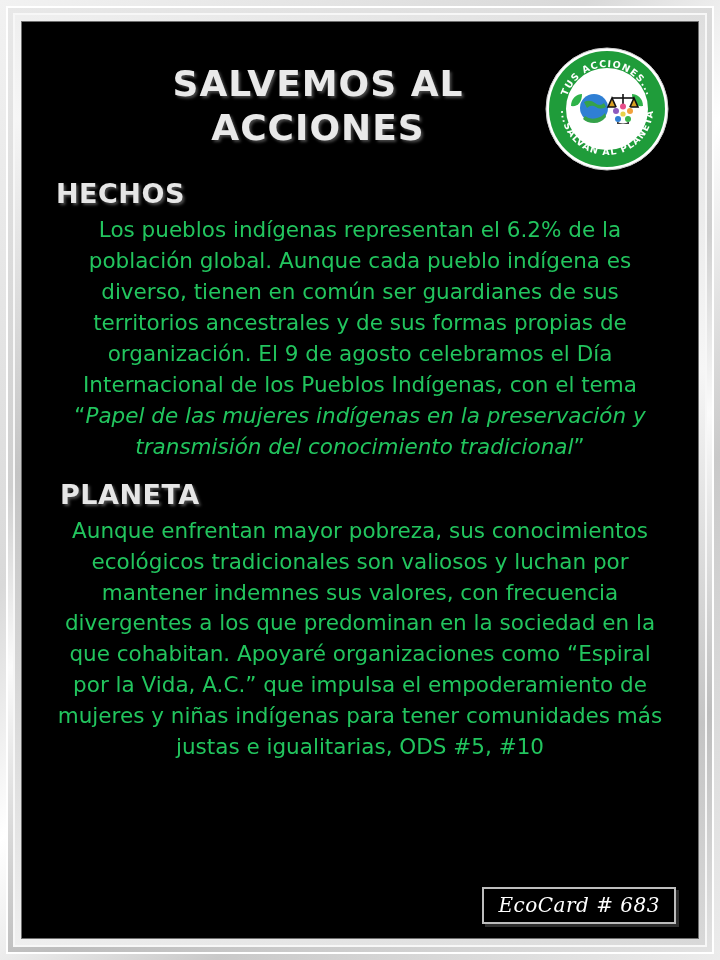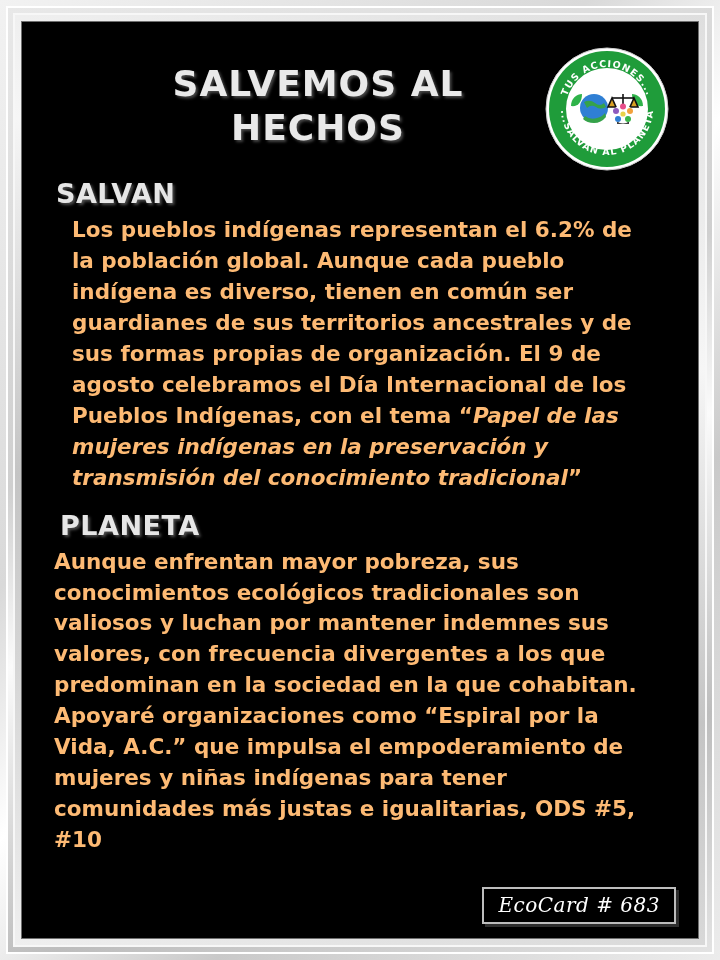--- a/index.html
+++ b/index.html
@@ -87,25 +87,25 @@
     font-weight: bold;
     letter-spacing: 0.5px;
     text-shadow: 2px 2px 3px rgba(255,255,255,0.30);
     font-family: "DejaVu Sans", sans-serif;
     margin: 10px 0 6px 8px;
   }
   .section-head.acciones { margin-top: 16px; margin-left: 12px; }
 
   
   .body-text {
-    color: #fdba74;
+    color: #22c55e;
     font-size: 21.5px;
-    font-weight: bold;
+    font-weight: normal;
     line-height: 1.44;
-    text-align: left;
+    text-align: center;
     font-family: "DejaVu Sans", sans-serif;
     padding: 0 6px;
   }
   .body-text.hechos { padding: 0 24px; }
   .em-italic {
     font-style: italic;
   }
 
   
   .footer {
@@ -128,21 +128,21 @@
 </style>
 </head>
 <body>
 
 <div class="frame-outer">
  <div class="frame-mid">
   <div class="frame-inner">
    <div class="card">
 
      <div class="header">
-       <div class="title">SALVEMOS AL HECHOS</div>
+       <div class="title">SALVEMOS AL ACCIONES</div>
 
        <div class="logo">
          <svg viewBox="0 0 126 126" width="126" height="126" xmlns="http://www.w3.org/2000/svg">
            <defs>
              <path id="topArc" d="M 21 63 A 42 42 0 0 1 105 63"></path>
              <path id="botArc" d="M 17 63 A 46 46 0 0 0 109 63"></path>
            </defs>
            <circle cx="63" cy="63" r="61" fill="#ffffff" stroke="#cccccc" stroke-width="1"></circle>
            <circle cx="63" cy="63" r="58" fill="#1f9c3a"></circle>
            <circle cx="63" cy="63" r="41" fill="#ffffff"></circle>
@@ -182,21 +182,21 @@
              <circle cx="86" cy="65" r="3" fill="#f2a13c"></circle>
              <circle cx="84" cy="73" r="3" fill="#3ab54a"></circle>
              <circle cx="74" cy="73" r="3" fill="#2f7fd4"></circle>
              <circle cx="72" cy="65" r="3" fill="#8e5bbf"></circle>
              <circle cx="79" cy="68" r="2.6" fill="#e8d24a"></circle>
            </g>
          </svg>
        </div>
      </div>
 
-     <div class="section-head">SALVAN</div>
+     <div class="section-head">HECHOS</div>
 
      <div class="body-text hechos">
        <span>Los pueblos indígenas representan el 6.2% de la población global. Aunque cada pueblo indígena es diverso, tienen en común ser guardianes de sus territorios ancestrales y de sus formas propias de organización. El 9 de agosto celebramos el Día Internacional de los Pueblos Indígenas, con el tema </span><span>“</span><span class="em-italic">Papel de las mujeres indígenas en la preservación y transmisión del conocimiento tradicional</span><span>”</span>
      </div>
 
      <div class="section-head acciones">PLANETA</div>
 
      <div class="body-text">Aunque enfrentan mayor pobreza, sus conocimientos ecológicos tradicionales son valiosos y luchan por mantener indemnes sus valores, con frecuencia divergentes a los que predominan en la sociedad en la que cohabitan. Apoyaré organizaciones como “Espiral por la Vida, A.C.” que impulsa el empoderamiento de mujeres y niñas indígenas para tener comunidades más justas e igualitarias, ODS #5, #10</div>
 
      <div class="footer">

